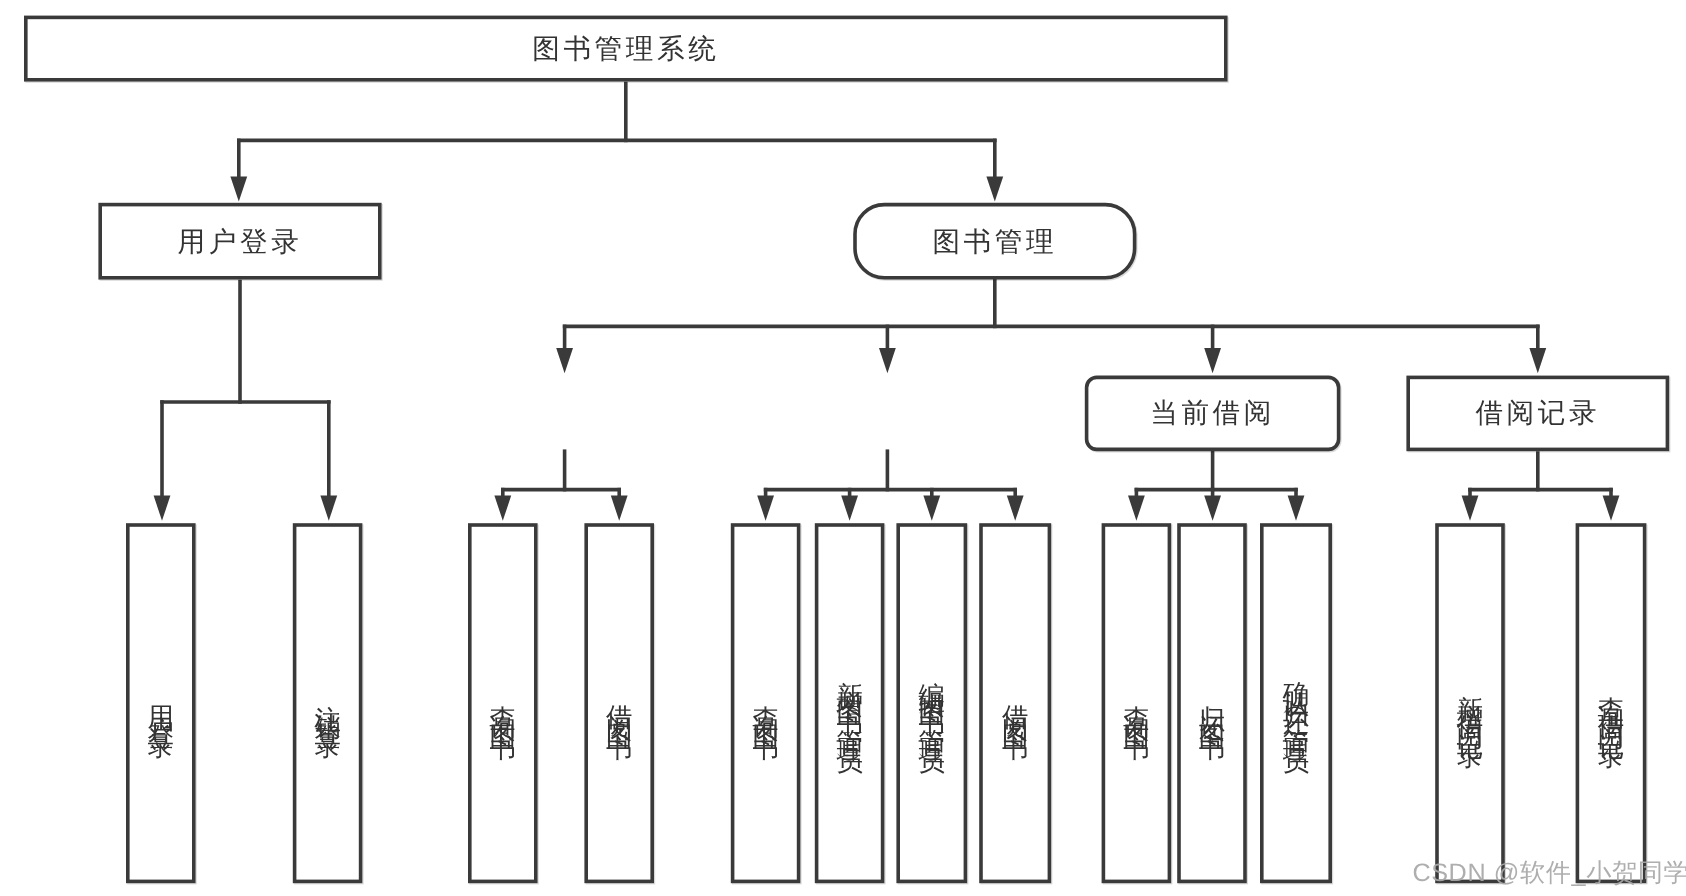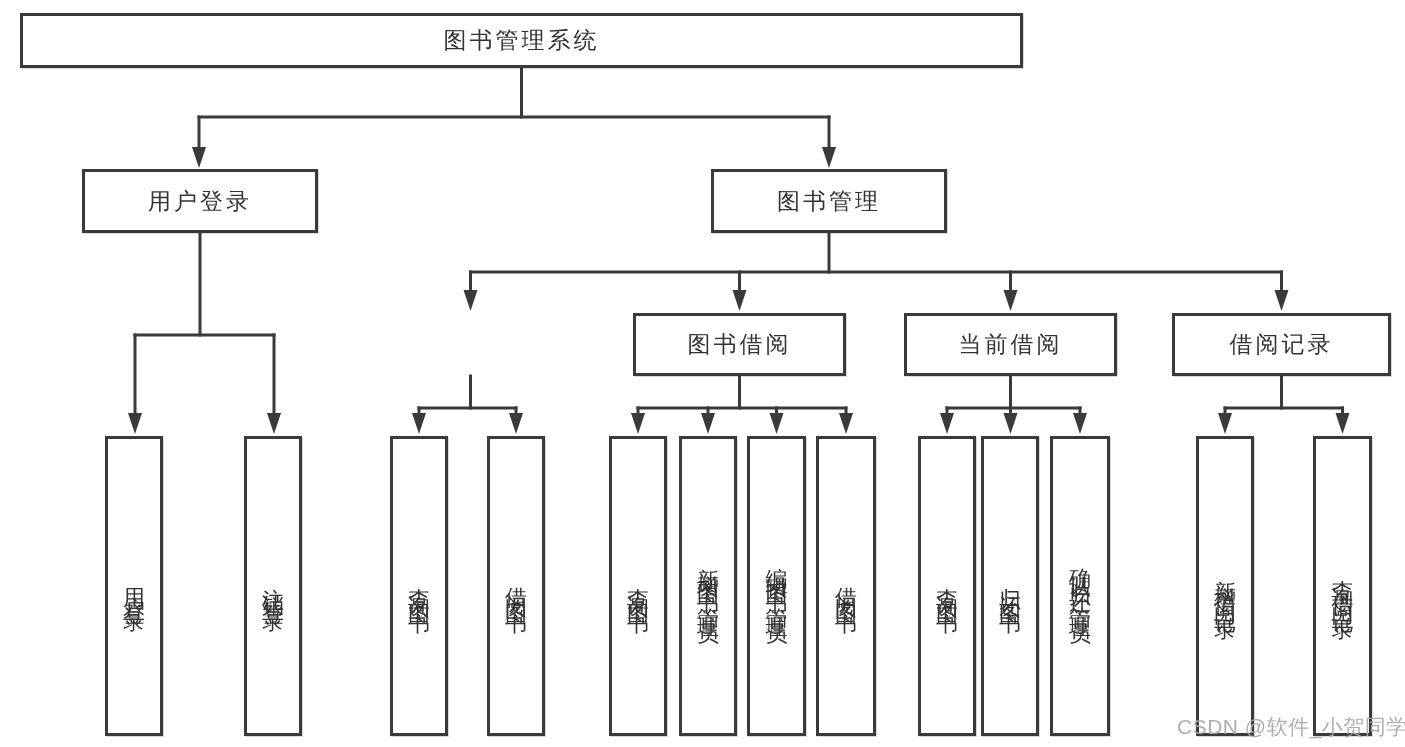--- a/index.html
+++ b/index.html
@@ -125,24 +125,23 @@
       <polygon points="1003.5,413 1017.5,413 1010.5,434"></polygon>
       <polygon points="1073,413 1087,413 1080,434"></polygon>
       <polygon points="1218,413 1232,413 1225,434"></polygon>
       <polygon points="1335.5,413 1349.5,413 1342.5,434"></polygon>
     </g>
   </svg>
 
   <div class="node h-node" style="left:20px; top:13px; width:1003px; height:55px;">图书管理系统</div>
 
   <div class="node h-node" style="left:82px; top:169px; width:236px; height:64px;">用户登录</div>
-  <div class="node h-node" style="left:711px; top:169px; width:236px; height:64px;">图书管理</div>
+  <div class="node h-node" style="left:711px; top:169px; width:236px; height:64px;border-radius:26px;">图书管理</div>
 
-  <div class="node h-node" style="left:633px; top:313px; width:213px; height:63px;">图书借阅</div>
-  <div class="node h-node" style="left:904px; top:313px; width:213px; height:63px;">当前借阅</div>
+  <div class="node h-node" style="left:904px; top:313px; width:213px; height:63px;border-radius:10px;">当前借阅</div>
   <div class="node h-node" style="left:1172px; top:313px; width:219px; height:63px;">借阅记录</div>
 
   <div class="node v-node" style="left:105px; top:436px; width:58px; height:300px;">用户登录</div>
   <div class="node v-node" style="left:244px; top:436px; width:58px; height:300px;">注销登录</div>
 
   <div class="node v-node" style="left:390px; top:436px; width:58px; height:300px;">查询图书</div>
   <div class="node v-node" style="left:487px; top:436px; width:58px; height:300px;">借阅图书</div>
 
   <div class="node v-node" style="left:609px; top:436px; width:58px; height:300px;">查询图书</div>
   <div class="node v-node" style="left:679px; top:436px; width:58px; height:300px;">新增图书（管理员）</div>

